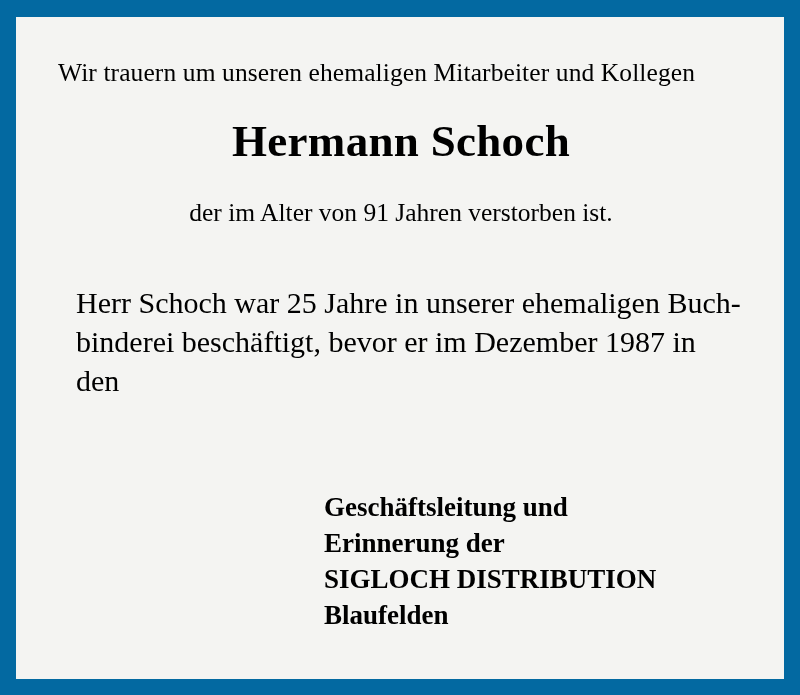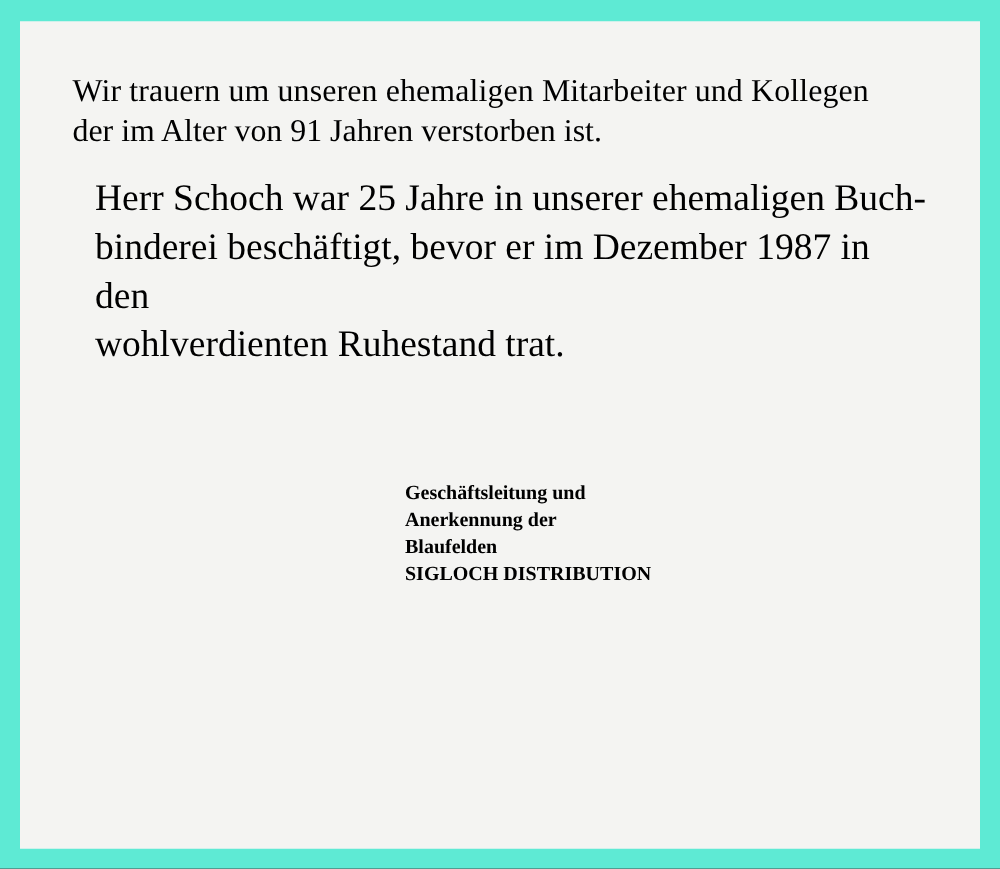--- a/index.html
+++ b/index.html
@@ -11,21 +11,21 @@
     width: 800px;
     height: 695px;
     font-family: "Liberation Serif", serif;
     color: #000000;
     overflow: hidden;
   }
   .obituary-frame {
     box-sizing: border-box;
     width: 800px;
     height: 695px;
-    background: #5eead4;
+    background: #0369a1;
     padding: 17px 16px 16px 16px;
   }
   .obituary-card {
     box-sizing: border-box;
     width: 100%;
     height: 100%;
     background: #f4f4f2;
     padding: 40px 40px 20px 42px;
     position: relative;
   }
@@ -39,65 +39,66 @@
     text-align: center;
     font-size: 45px;
     font-weight: bold;
     letter-spacing: 0.3px;
     margin: 28px 0 30px 0;
     line-height: 1.1;
   }
   .age-line {
     font-size: 25.5px;
     line-height: 1.26;
-    margin: 0 0 18px 0;
+    margin: 0 0 54px 0;
+    text-align: center;
   }
   .career-par {
     font-size: 30px;
     line-height: 1.3;
     margin: 0 0 34px 18px;
   }
   .closing-par {
     font-size: 25.5px;
     line-height: 1.3;
     margin: 0 0 22px 0;
   }
   .signature {
-    font-size: 16px;
+    font-size: 27px;
     font-weight: bold;
     line-height: 1.34;
     margin: 0;
     padding-left: 266px;
   }
   .signature div {
     white-space: nowrap;
   }
 </style>
 </head>
 <body>
 
 <div class="obituary-frame">
   <div class="obituary-card">
 
     <p class="intro">Wir trauern um unseren ehemaligen Mitarbeiter und Kollegen</p>
 
+    <h1 class="deceased-name">Hermann Schoch</h1>
 
     <p class="age-line">der im Alter von 91 Jahren verstorben ist.</p>
 
     <p class="career-par">
       <span>Herr Schoch war 25 Jahre in unserer ehemaligen Buch-</span><br>
       <span>binderei beschäftigt, bevor er im Dezember 1987 in den</span><br>
-      <span>wohlverdienten Ruhestand trat.</span>
     </p>
 
     <p class="closing-par">
       <br>
     </p>
 
     <div class="signature">
       <div>Geschäftsleitung und</div>
-      <div>Anerkennung der</div>
+      <div>Erinnerung der</div>
+      <div>SIGLOCH DISTRIBUTION</div>
       <div>Blaufelden</div>
-      <div>SIGLOCH DISTRIBUTION</div>
     </div>
 
   </div>
 </div>
 
 </body></html>

